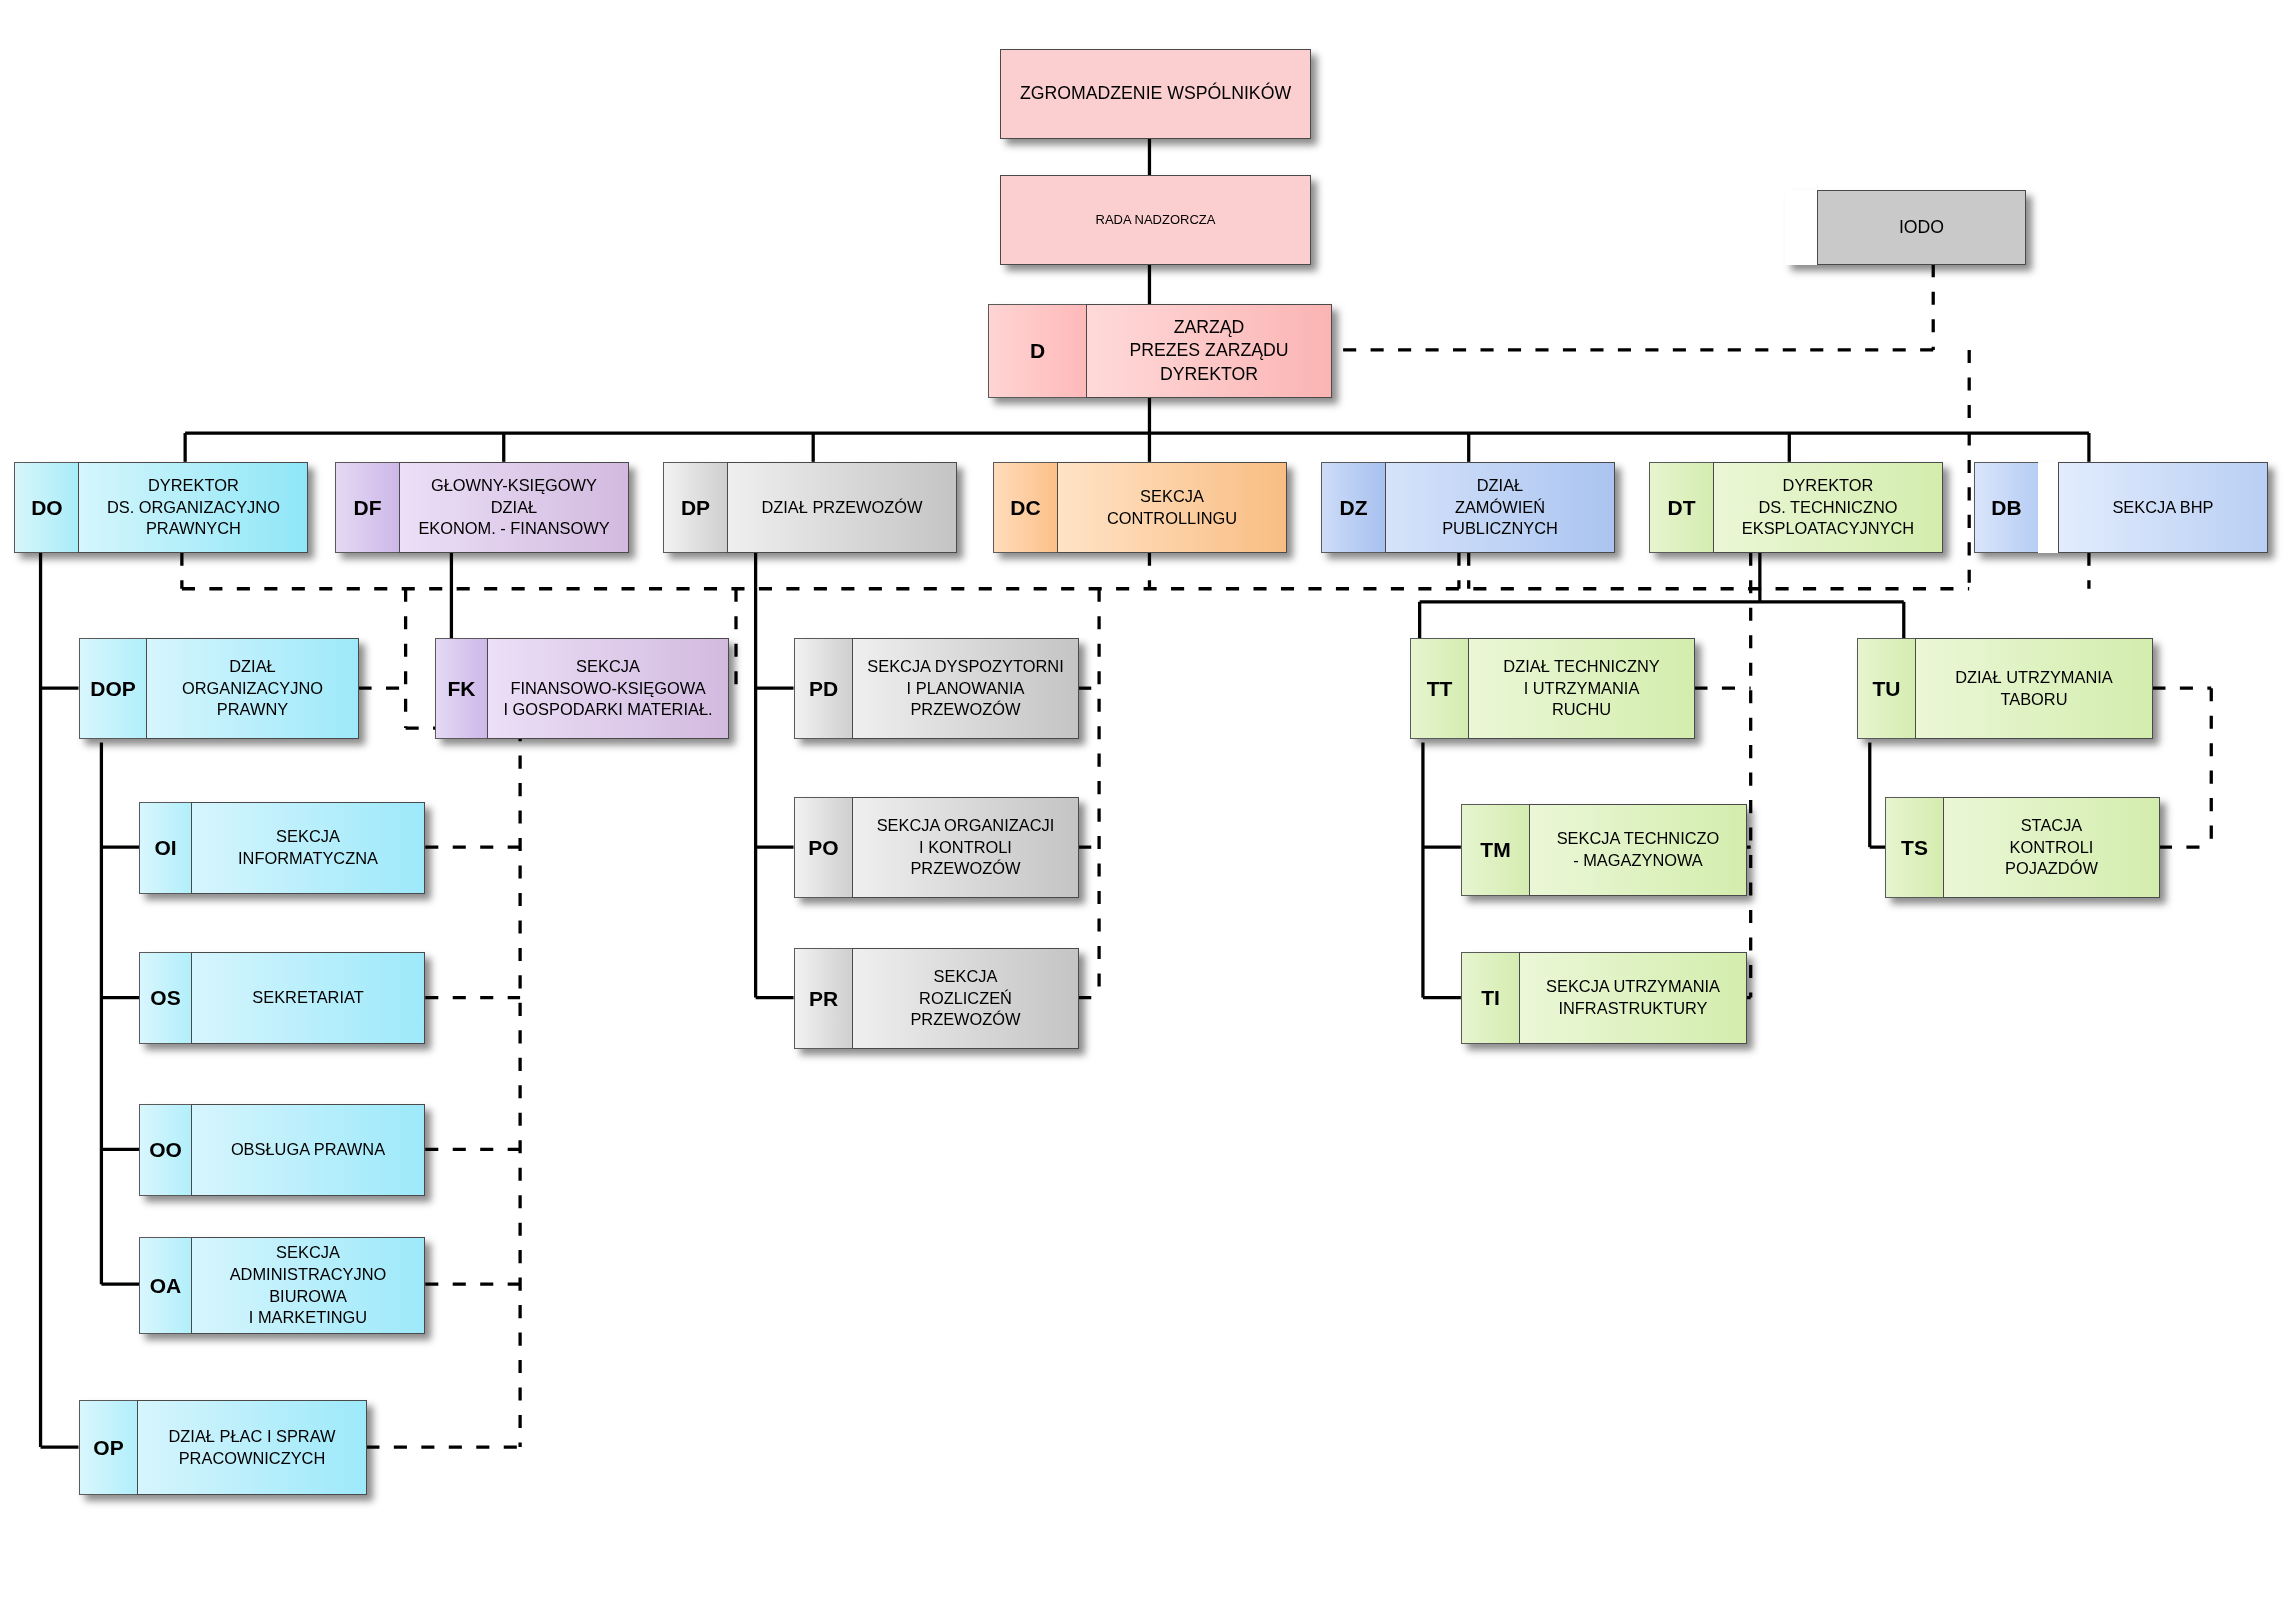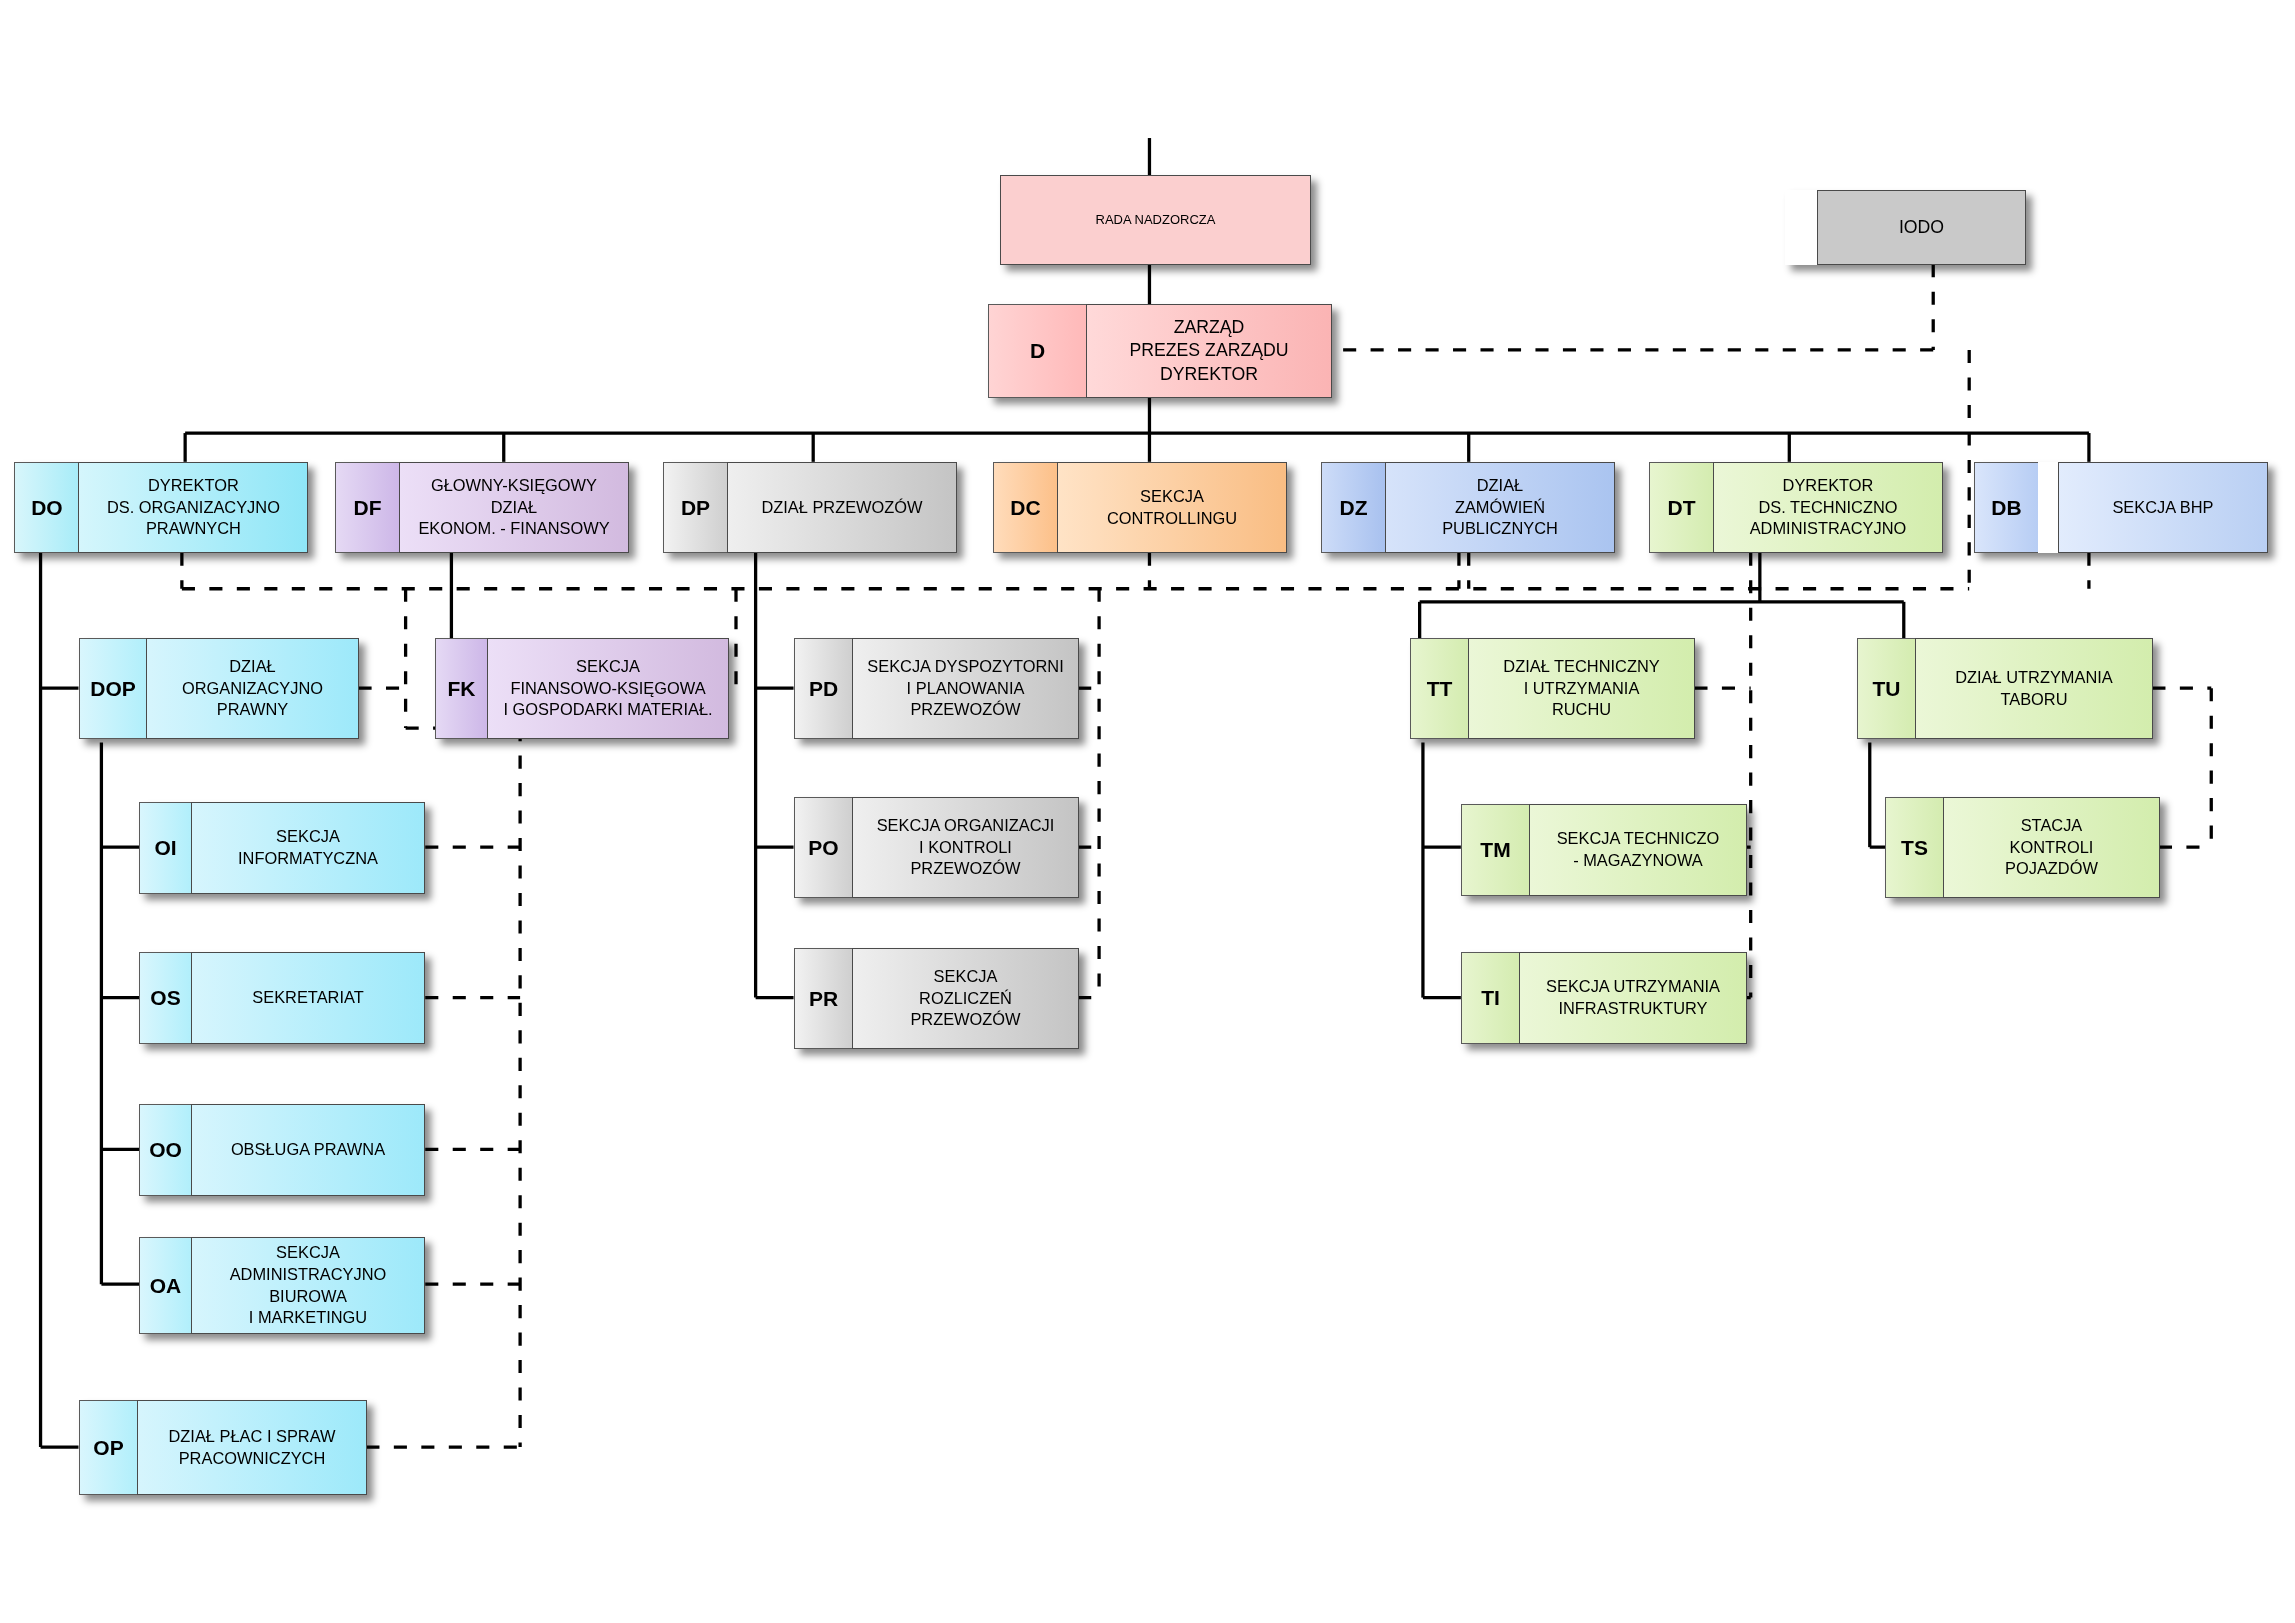--- a/index.html
+++ b/index.html
@@ -182,20 +182,23 @@
       <line x1="2660" y1="1525" x2="2676" y2="1525"></line>
 
       <line x1="3290" y1="1052" x2="3380" y2="1052"></line>
       <line x1="3380" y1="1052" x2="3380" y2="1295"></line>
       <line x1="3300" y1="1295" x2="3380" y2="1295"></line>
 
       <line x1="3193" y1="845" x2="3193" y2="900"></line>
     </g>
   </svg>
 
+  <div class="node plain t-pinkflat" style="left:1000px; top:49px; width:311px; height:90px; font-size:17.7px;">
+    <div class="body">ZGROMADZENIE WSPÓLNIKÓW</div>
+  </div>
 
   <div class="node plain t-pinkflat" style="left:1000px; top:175px; width:311px; height:90px; font-size:13px;">
     <div class="body">RADA NADZORCZA</div>
   </div>
 
   <div class="node plain t-grayflat" style="left:1785px; top:190px; width:241px; height:75px; font-size:17.7px;">
     <div class="body">IODO</div>
   </div>
 
   <div class="node t-pink" style="left:988px; top:304px; width:344px; height:94px; font-size:17.7px;">
@@ -258,21 +261,21 @@
       </div>
     </div>
   </div>
 
   <div class="node t-green" style="left:1649px; top:462px; width:294px; height:91px; font-size:16.4px;">
     <div class="code" style="width:64px; font-size:21px;">DT</div>
     <div class="body">
       <div>
         <div>DYREKTOR</div>
         <div>DS. TECHNICZNO</div>
-        <div>ADMINISTRACYJNO</div>
+        <div>EKSPLOATACYJNYCH</div>
       </div>
     </div>
   </div>
 
   <div class="node t-blue2" style="left:1974px; top:462px; width:294px; height:91px; font-size:16.4px;">
     <div class="code" style="width:64px; font-size:21px;">DB</div>
     <div class="body">
       <div>SEKCJA BHP</div>
     </div>
   </div>

